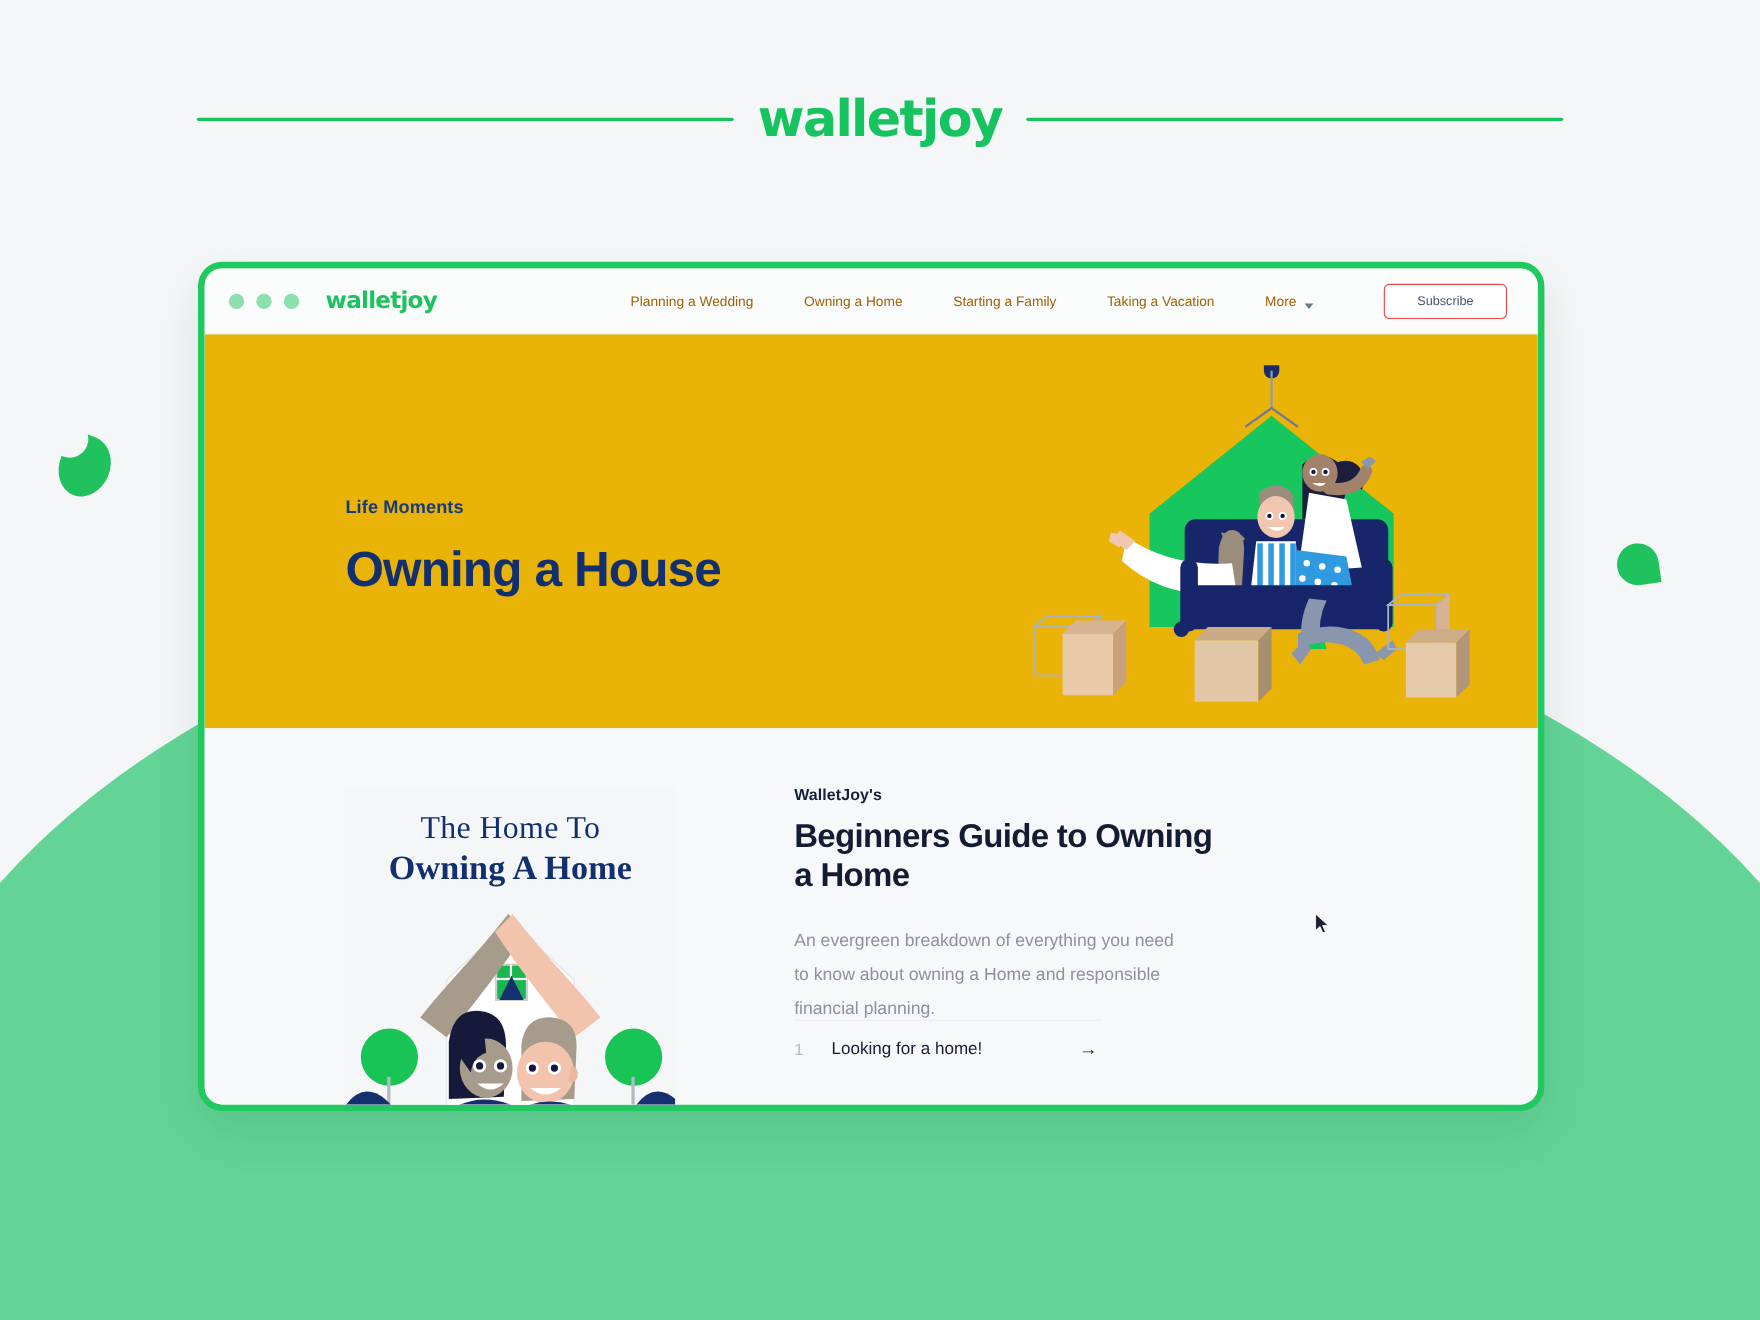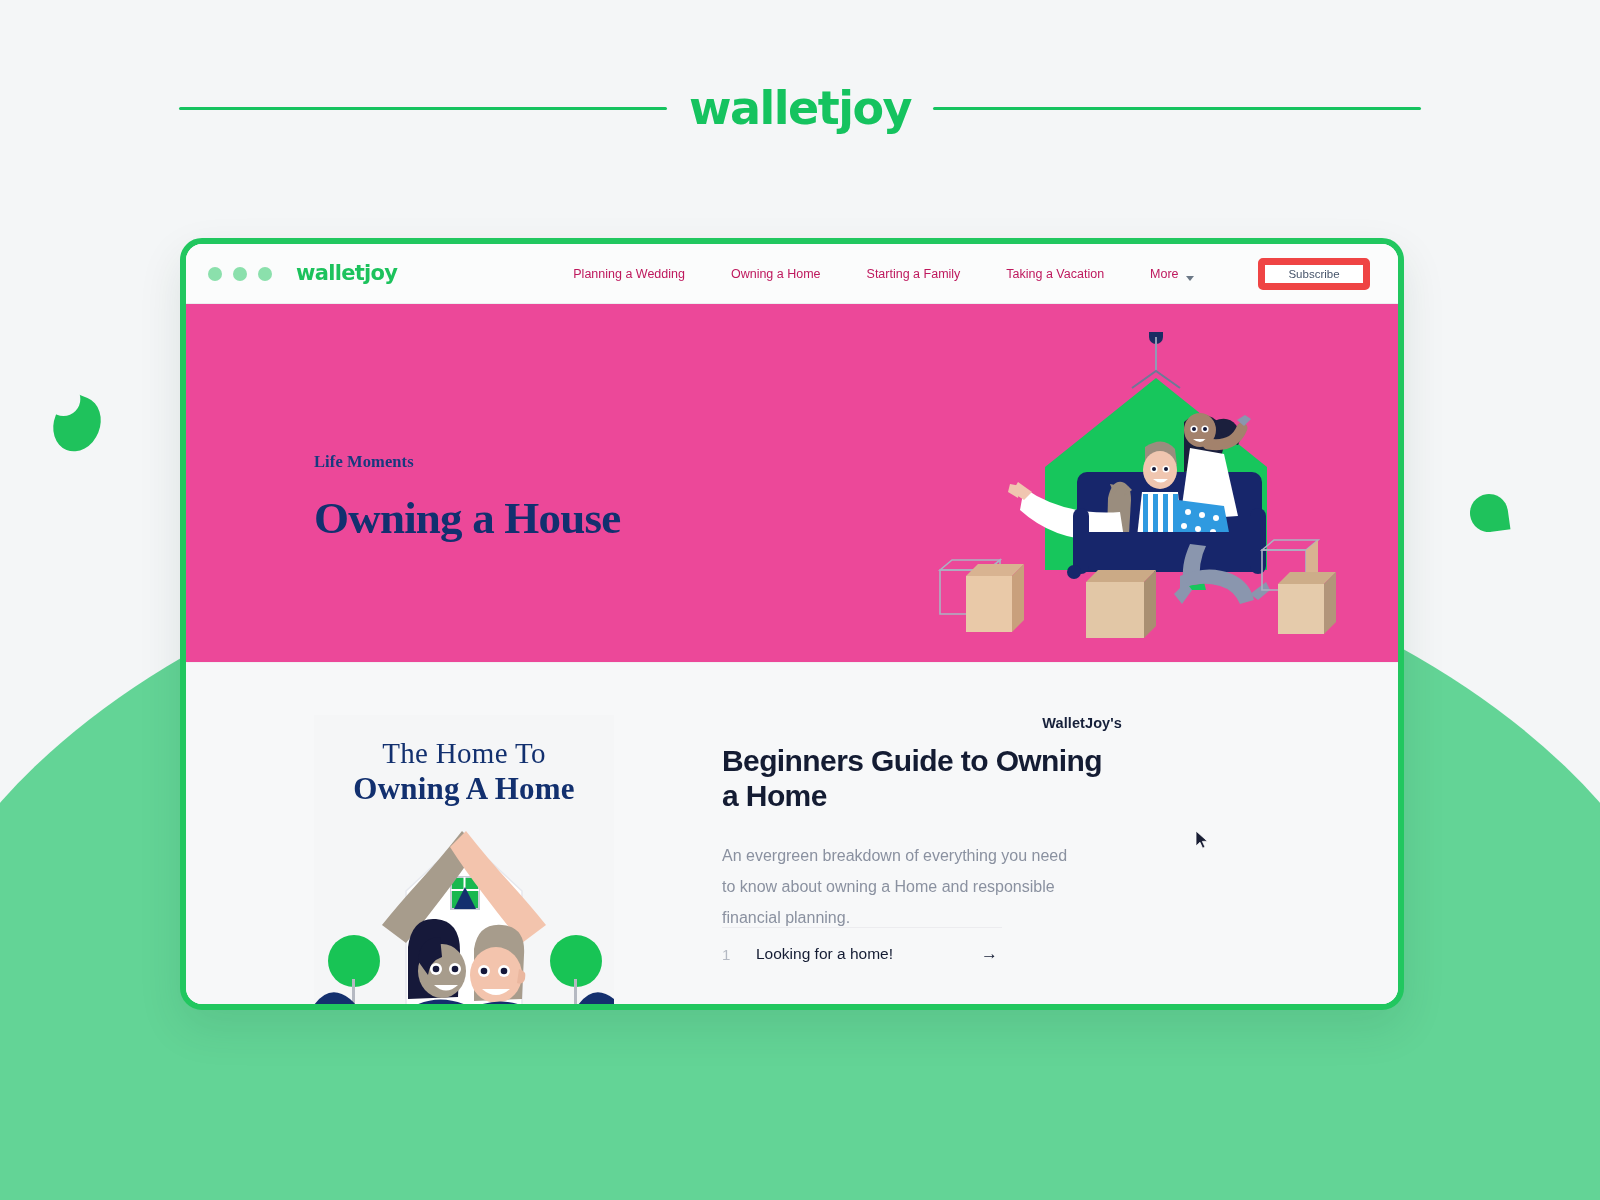--- a/index.html
+++ b/index.html
@@ -117,50 +117,49 @@
     line-height: 1;
   }
   #nav-links {
     display: flex;
     align-items: center;
     gap: 46px;
     margin-left: 176px;
   }
   .nav-link {
     font-size: 12.5px;
-    color: #be185d;
+    color: #a16207;
     white-space: nowrap;
     cursor: pointer;
   }
   #nav-more-wrap { display: flex; align-items: flex-end; gap: 7px; cursor: pointer; }
   .caret {
     width: 0; height: 0;
     border-left: 4.5px solid transparent;
     border-right: 4.5px solid transparent;
     border-top: 5px solid #6b7886;
   }
   #subscribe-btn {
     margin-left: auto;
     width: 112px; height: 32px;
-    border: 7px solid #ef4444;
+    border: 1px solid #ef4444;
     border-radius: 5px;
     background: #fff;
     display: flex; align-items: center; justify-content: center;
     font-size: 11.5px;
     color: #46546a;
     cursor: pointer;
   }
 
   
   #hero {
     position: relative;
     height: 358px;
-    background: #ec4899;
+    background: #eab308;
     overflow: hidden;
-    font-family: Liberation Serif, serif;
   }
   #hero-copy {
     position: absolute;
     left: 128px; top: 148px;
     width: 420px;
   }
   #hero-eyebrow {
     font-size: 16.5px;
     font-weight: 700;
     color: #173a7e;
@@ -226,21 +225,20 @@
   #guide-copy {
     position: absolute;
     left: 536px; top: 52px;
     width: 400px;
   }
   #guide-eyebrow {
     font-size: 14.5px;
     font-weight: 700;
     color: #16203a;
     letter-spacing: .1px;
-    text-align: right;
   }
   #guide-title {
     margin-top: 13px;
     font-size: 30px;
     font-weight: 700;
     letter-spacing: -0.6px;
     line-height: 1.16;
     color: #141c33;
   }
   #guide-sub {

